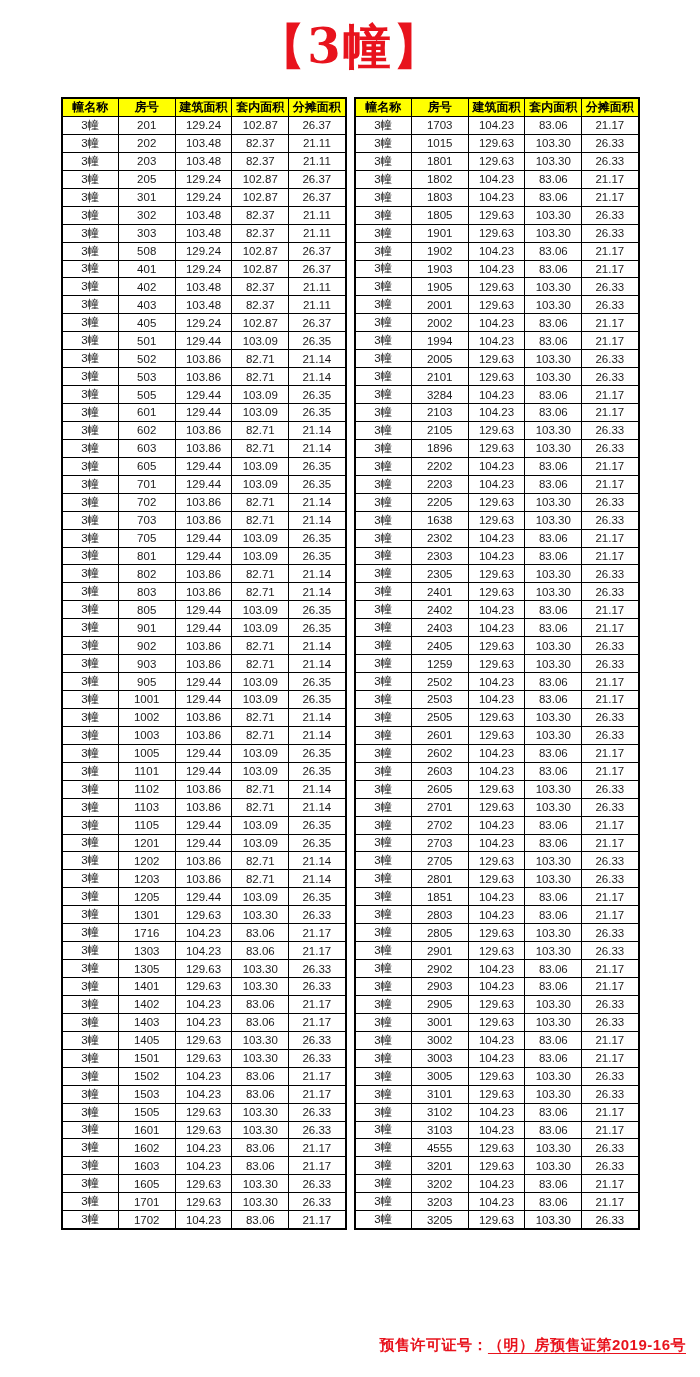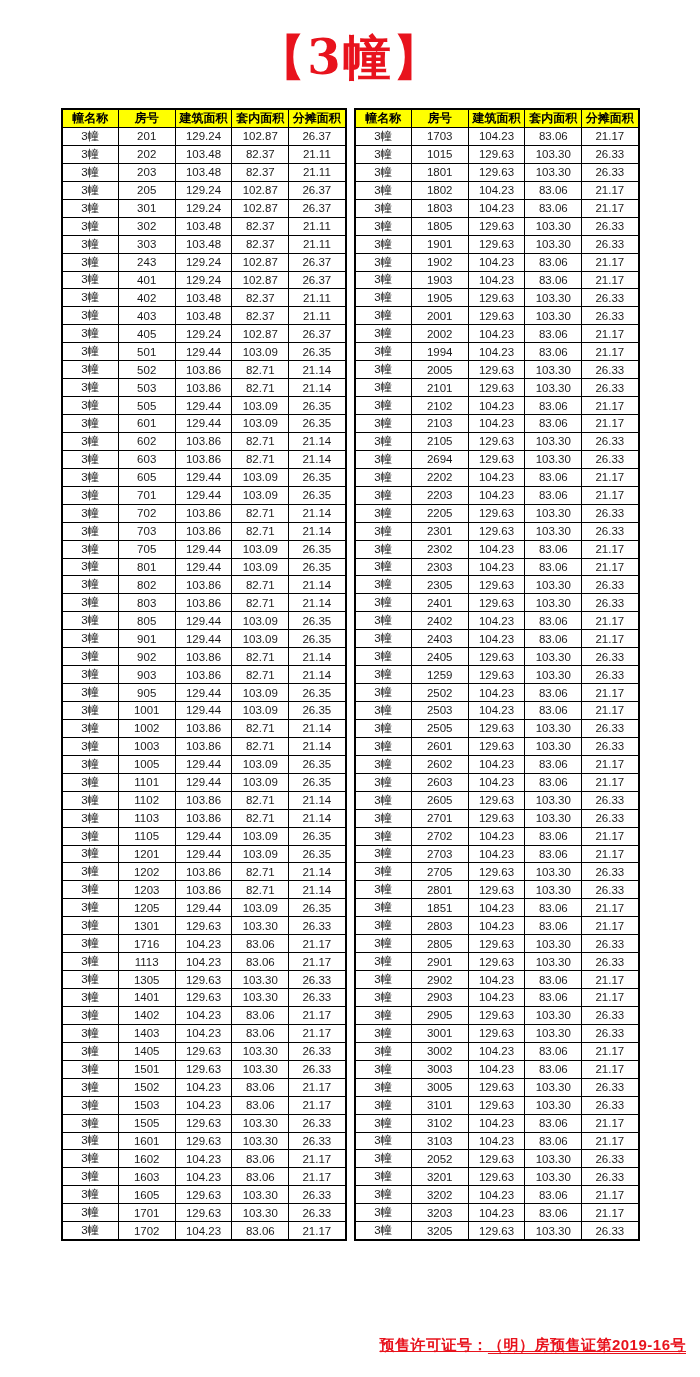--- a/index.html
+++ b/index.html
@@ -1,21 +1,21 @@
 <!DOCTYPE html>
 <html><head>
 <meta charset="utf-8">
 <style>
   html, body { margin:0; padding:0; }
   body {
     width:700px; height:1377px; background:#ffffff; position:relative; overflow:hidden;
     font-family:"Liberation Sans","DejaVu Sans",sans-serif;
   }
   .page-title {
-    margin:12px; padding-top:16px; height:58px; text-align:center;
+    margin:1px; padding-top:16px; height:58px; text-align:center;
     font-family:"DejaVu Serif","Liberation Serif",serif;
     font-weight:bold; font-size:48px; line-height:58px; letter-spacing:2px;
     color:#e8131d;
   }
   .tables-wrap {
     display:flex; justify-content:center; gap:7px; margin-top:22px;
   }
   table.area-table {
     width:286px; table-layout:fixed; border-collapse:collapse;
     border:2px solid #000;
@@ -25,21 +25,21 @@
     border:1px solid #000; height:17px; padding:0; text-align:center;
     white-space:nowrap; overflow:hidden;
   }
   table.area-table td {
     color:#1a1a1a; font-size:11.5px; border:1px solid #000;
     height:16.95px; padding:0; text-align:center;
     white-space:nowrap; overflow:hidden;
   }
   .footer-note {
     position:absolute; top:1336px; right:14px;
-    font-size:15px; font-weight:bold; color:#e8131d; letter-spacing:0.5px;text-decoration:underline;
+    font-size:15px; font-weight:bold; color:#e8131d; letter-spacing:0.5px;
   }
   .footer-note .underlined {
     text-decoration:underline; text-underline-offset:3px;
   }
 </style>
 </head>
 <body>
 
 <div class="page-title">【3幢】</div>
 
@@ -99,21 +99,21 @@
         </tr>
         <tr>
           <td>3幢</td>
           <td>303</td>
           <td>103.48</td>
           <td>82.37</td>
           <td>21.11</td>
         </tr>
         <tr>
           <td>3幢</td>
-          <td>243</td>
+          <td>508</td>
           <td>129.24</td>
           <td>102.87</td>
           <td>26.37</td>
         </tr>
         <tr>
           <td>3幢</td>
           <td>401</td>
           <td>129.24</td>
           <td>102.87</td>
           <td>26.37</td>
@@ -372,21 +372,21 @@
         </tr>
         <tr>
           <td>3幢</td>
           <td>1716</td>
           <td>104.23</td>
           <td>83.06</td>
           <td>21.17</td>
         </tr>
         <tr>
           <td>3幢</td>
-          <td>1113</td>
+          <td>1303</td>
           <td>104.23</td>
           <td>83.06</td>
           <td>21.17</td>
         </tr>
         <tr>
           <td>3幢</td>
           <td>1305</td>
           <td>129.63</td>
           <td>103.30</td>
           <td>26.33</td>
@@ -603,42 +603,42 @@
         </tr>
         <tr>
           <td>3幢</td>
           <td>2101</td>
           <td>129.63</td>
           <td>103.30</td>
           <td>26.33</td>
         </tr>
         <tr>
           <td>3幢</td>
-          <td>2102</td>
+          <td>3284</td>
           <td>104.23</td>
           <td>83.06</td>
           <td>21.17</td>
         </tr>
         <tr>
           <td>3幢</td>
           <td>2103</td>
           <td>104.23</td>
           <td>83.06</td>
           <td>21.17</td>
         </tr>
         <tr>
           <td>3幢</td>
           <td>2105</td>
           <td>129.63</td>
           <td>103.30</td>
           <td>26.33</td>
         </tr>
         <tr>
           <td>3幢</td>
-          <td>2694</td>
+          <td>1896</td>
           <td>129.63</td>
           <td>103.30</td>
           <td>26.33</td>
         </tr>
         <tr>
           <td>3幢</td>
           <td>2202</td>
           <td>104.23</td>
           <td>83.06</td>
           <td>21.17</td>
@@ -652,21 +652,21 @@
         </tr>
         <tr>
           <td>3幢</td>
           <td>2205</td>
           <td>129.63</td>
           <td>103.30</td>
           <td>26.33</td>
         </tr>
         <tr>
           <td>3幢</td>
-          <td>2301</td>
+          <td>1638</td>
           <td>129.63</td>
           <td>103.30</td>
           <td>26.33</td>
         </tr>
         <tr>
           <td>3幢</td>
           <td>2302</td>
           <td>104.23</td>
           <td>83.06</td>
           <td>21.17</td>
@@ -897,21 +897,21 @@
         </tr>
         <tr>
           <td>3幢</td>
           <td>3103</td>
           <td>104.23</td>
           <td>83.06</td>
           <td>21.17</td>
         </tr>
         <tr>
           <td>3幢</td>
-          <td>2052</td>
+          <td>4555</td>
           <td>129.63</td>
           <td>103.30</td>
           <td>26.33</td>
         </tr>
         <tr>
           <td>3幢</td>
           <td>3201</td>
           <td>129.63</td>
           <td>103.30</td>
           <td>26.33</td>

